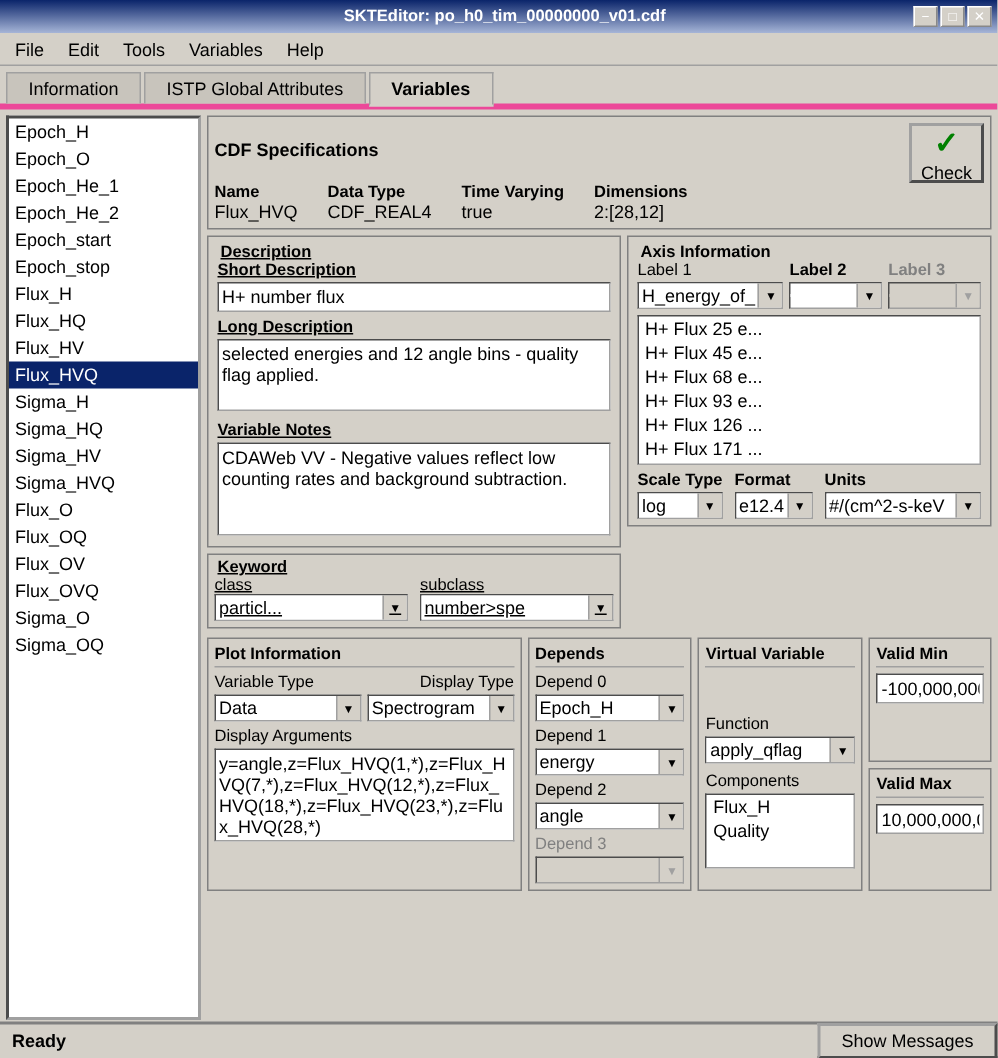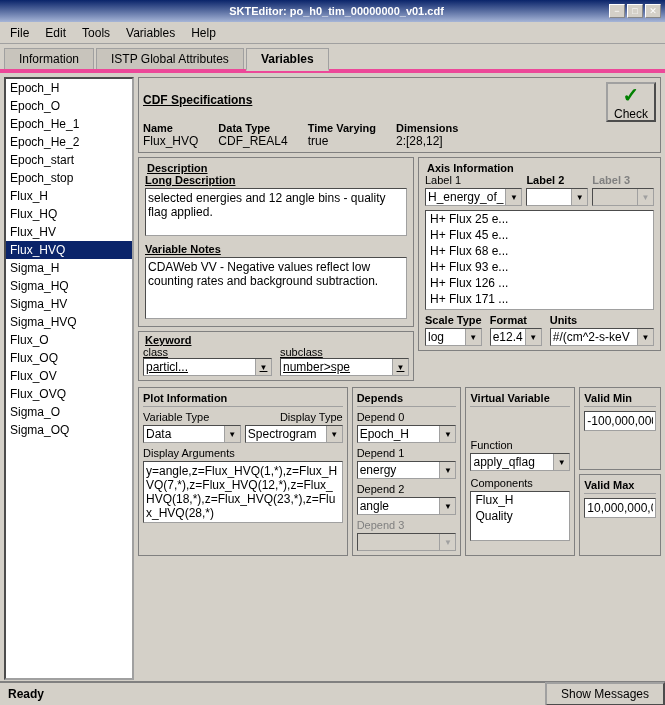--- a/index.html
+++ b/index.html
@@ -96,21 +96,20 @@
     
     .cdf-spec {
       border: 1px solid #808080;
       padding: 4px;
       background: #d4d0c8;
     }
     .section-title {
       font-weight: bold;
       font-size: 12px;
       margin-bottom: 4px;
-      text-decoration: underline;
     }
     .cdf-col-label { font-weight: bold; font-size: 11px; color: #000; }
     .cdf-col-value { font-size: 12px; }
 
     .check-btn {
       width: 50px; height: 40px;
       background: #d4d0c8;
       border: 2px outset #a0a0a0;
       display: flex; flex-direction: column; align-items: center; justify-content: center;
       cursor: pointer;
@@ -340,20 +339,24 @@
         </div>
       </div>
     </div>
 
     <div class="middle-row">
 
       <div class="left-desc">
         <div class="fieldset-style">
           <div class="fieldset-legend">Description</div>
           <div style="margin-bottom:4px;">
+            <div style="font-size:11px; font-weight:bold; margin-bottom:2px;">Short Description</div>
+            <input type="text" class="input-field" value="H+ number flux" style="">
+          </div>
+          <div style="margin-bottom:4px;">
             <div style="font-size:11px; font-weight:bold; margin-bottom:2px;">Long Description</div>
             <textarea class="textarea-field" rows="3" style="">selected energies and 12 angle bins - quality flag applied.</textarea>
           </div>
           <div>
             <div style="font-size:11px; font-weight:bold; margin-bottom:2px;">Variable Notes</div>
             <textarea class="textarea-field" rows="4" style="">CDAWeb VV - Negative values reflect low counting rates and background subtraction.</textarea>
           </div>
         </div>
 
         <div class="keyword-section">

